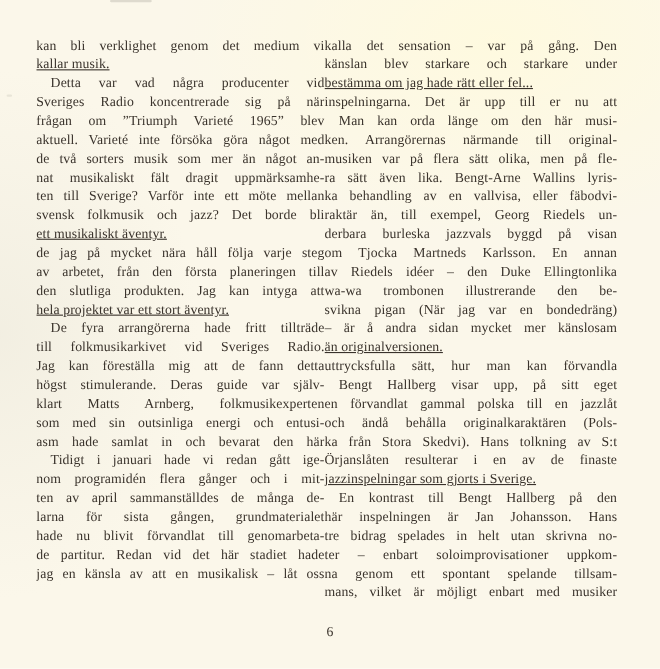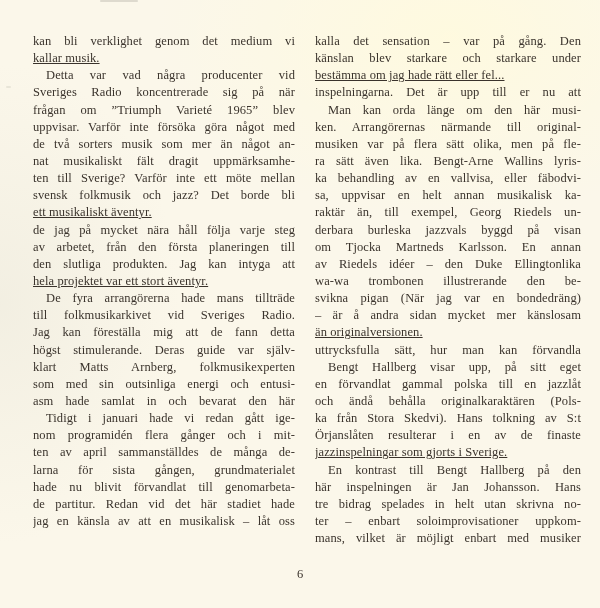--- a/index.html
+++ b/index.html
@@ -27,21 +27,21 @@
     background: rgba(120,118,108,0.22);
     border-radius: 2px;
   }
   .smudge-a { left: 100px; top: 0; width: 38px; height: 2px; }
   .smudge-b { left: 6px; top: 86px; width: 5px; height: 2px; opacity: .6; }
   .columns {
     position: absolute;
     left: 33px;
     top: 33px;
     display: flex;
-    gap: 20px;
+    gap: 0;
   }
   .col {
     font-size: 12.5px;
     line-height: 17.15px;
     letter-spacing: 0.1px;
   }
   .col-left  { width: 262px; }
   .col-right { width: 266px; }
   .line {
     text-align: justify;
@@ -69,31 +69,31 @@
   <div class="scan-smudge smudge-a"></div>
   <div class="scan-smudge smudge-b"></div>
 
   <div class="columns">
     <div class="col col-left">
         <div class="line">kan bli verklighet genom det medium vi</div>
         <div class="line end">kallar musik.</div>
         <div class="line indent">Detta var vad några producenter vid</div>
         <div class="line">Sveriges Radio koncentrerade sig på när</div>
         <div class="line">frågan om ”Triumph Varieté 1965” blev</div>
-        <div class="line">uppvisar. Varför inte försöka göra något med</div>
+        <div class="line">aktuell. Varieté inte försöka göra något med</div>
         <div class="line">de två sorters musik som mer än något an-</div>
         <div class="line">nat musikaliskt fält dragit uppmärksamhe-</div>
         <div class="line">ten till Sverige? Varför inte ett möte mellan</div>
         <div class="line">svensk folkmusik och jazz? Det borde bli</div>
         <div class="line end">ett musikaliskt äventyr.</div>
         <div class="line">de jag på mycket nära håll följa varje steg</div>
         <div class="line">av arbetet, från den första planeringen till</div>
         <div class="line">den slutliga produkten. Jag kan intyga att</div>
         <div class="line end">hela projektet var ett stort äventyr.</div>
-        <div class="line indent">De fyra arrangörerna hade mans tillträde</div>
+        <div class="line indent">De fyra arrangörerna hade fritt tillträde</div>
         <div class="line">till folkmusikarkivet vid Sveriges Radio.</div>
         <div class="line">Jag kan föreställa mig att de fann detta</div>
         <div class="line">högst stimulerande. Deras guide var själv-</div>
         <div class="line">klart Matts Arnberg, folkmusikexperten</div>
         <div class="line">som med sin outsinliga energi och entusi-</div>
         <div class="line">asm hade samlat in och bevarat den här</div>
         <div class="line indent">Tidigt i januari hade vi redan gått ige-</div>
         <div class="line">nom programidén flera gånger och i mit-</div>
         <div class="line">ten av april sammanställdes de många de-</div>
         <div class="line">larna för sista gången, grundmaterialet</div>
@@ -104,38 +104,38 @@
     <div class="col col-right">
         <div class="line">kalla det sensation – var på gång. Den</div>
         <div class="line">känslan blev starkare och starkare under</div>
         <div class="line end">bestämma om jag hade rätt eller fel...</div>
         <div class="line">inspelningarna. Det är upp till er nu att</div>
         <div class="line indent">Man kan orda länge om den här musi-</div>
         <div class="line">ken. Arrangörernas närmande till original-</div>
         <div class="line">musiken var på flera sätt olika, men på fle-</div>
         <div class="line">ra sätt även lika. Bengt-Arne Wallins lyris-</div>
         <div class="line">ka behandling av en vallvisa, eller fäbodvi-</div>
-        <div class="line">sa, uppvisar en helt annan musikalisk ka-</div>
         <div class="line">raktär än, till exempel, Georg Riedels un-</div>
         <div class="line">derbara burleska jazzvals byggd på visan</div>
         <div class="line">om Tjocka Martneds Karlsson. En annan</div>
         <div class="line">av Riedels idéer – den Duke Ellingtonlika</div>
         <div class="line">wa-wa trombonen illustrerande den be-</div>
         <div class="line">svikna pigan (När jag var en bondedräng)</div>
         <div class="line">– är å andra sidan mycket mer känslosam</div>
         <div class="line end">än originalversionen.</div>
         <div class="line">uttrycksfulla sätt, hur man kan förvandla</div>
         <div class="line indent">Bengt Hallberg visar upp, på sitt eget</div>
         <div class="line">en förvandlat gammal polska till en jazzlåt</div>
         <div class="line">och ändå behålla originalkaraktären (Pols-</div>
         <div class="line">ka från Stora Skedvi). Hans tolkning av S:t</div>
         <div class="line">Örjanslåten resulterar i en av de finaste</div>
         <div class="line end">jazzinspelningar som gjorts i Sverige.</div>
         <div class="line indent">En kontrast till Bengt Hallberg på den</div>
         <div class="line">här inspelningen är Jan Johansson. Hans</div>
         <div class="line">tre bidrag spelades in helt utan skrivna no-</div>
         <div class="line">ter – enbart soloimprovisationer uppkom-</div>
+        <div class="line">na genom ett spontant spelande tillsam-</div>
         <div class="line">mans, vilket är möjligt enbart med musiker</div>
       </div>
   </div>
 
   <div class="folio">6</div>
 </div>
 
 </body></html>

